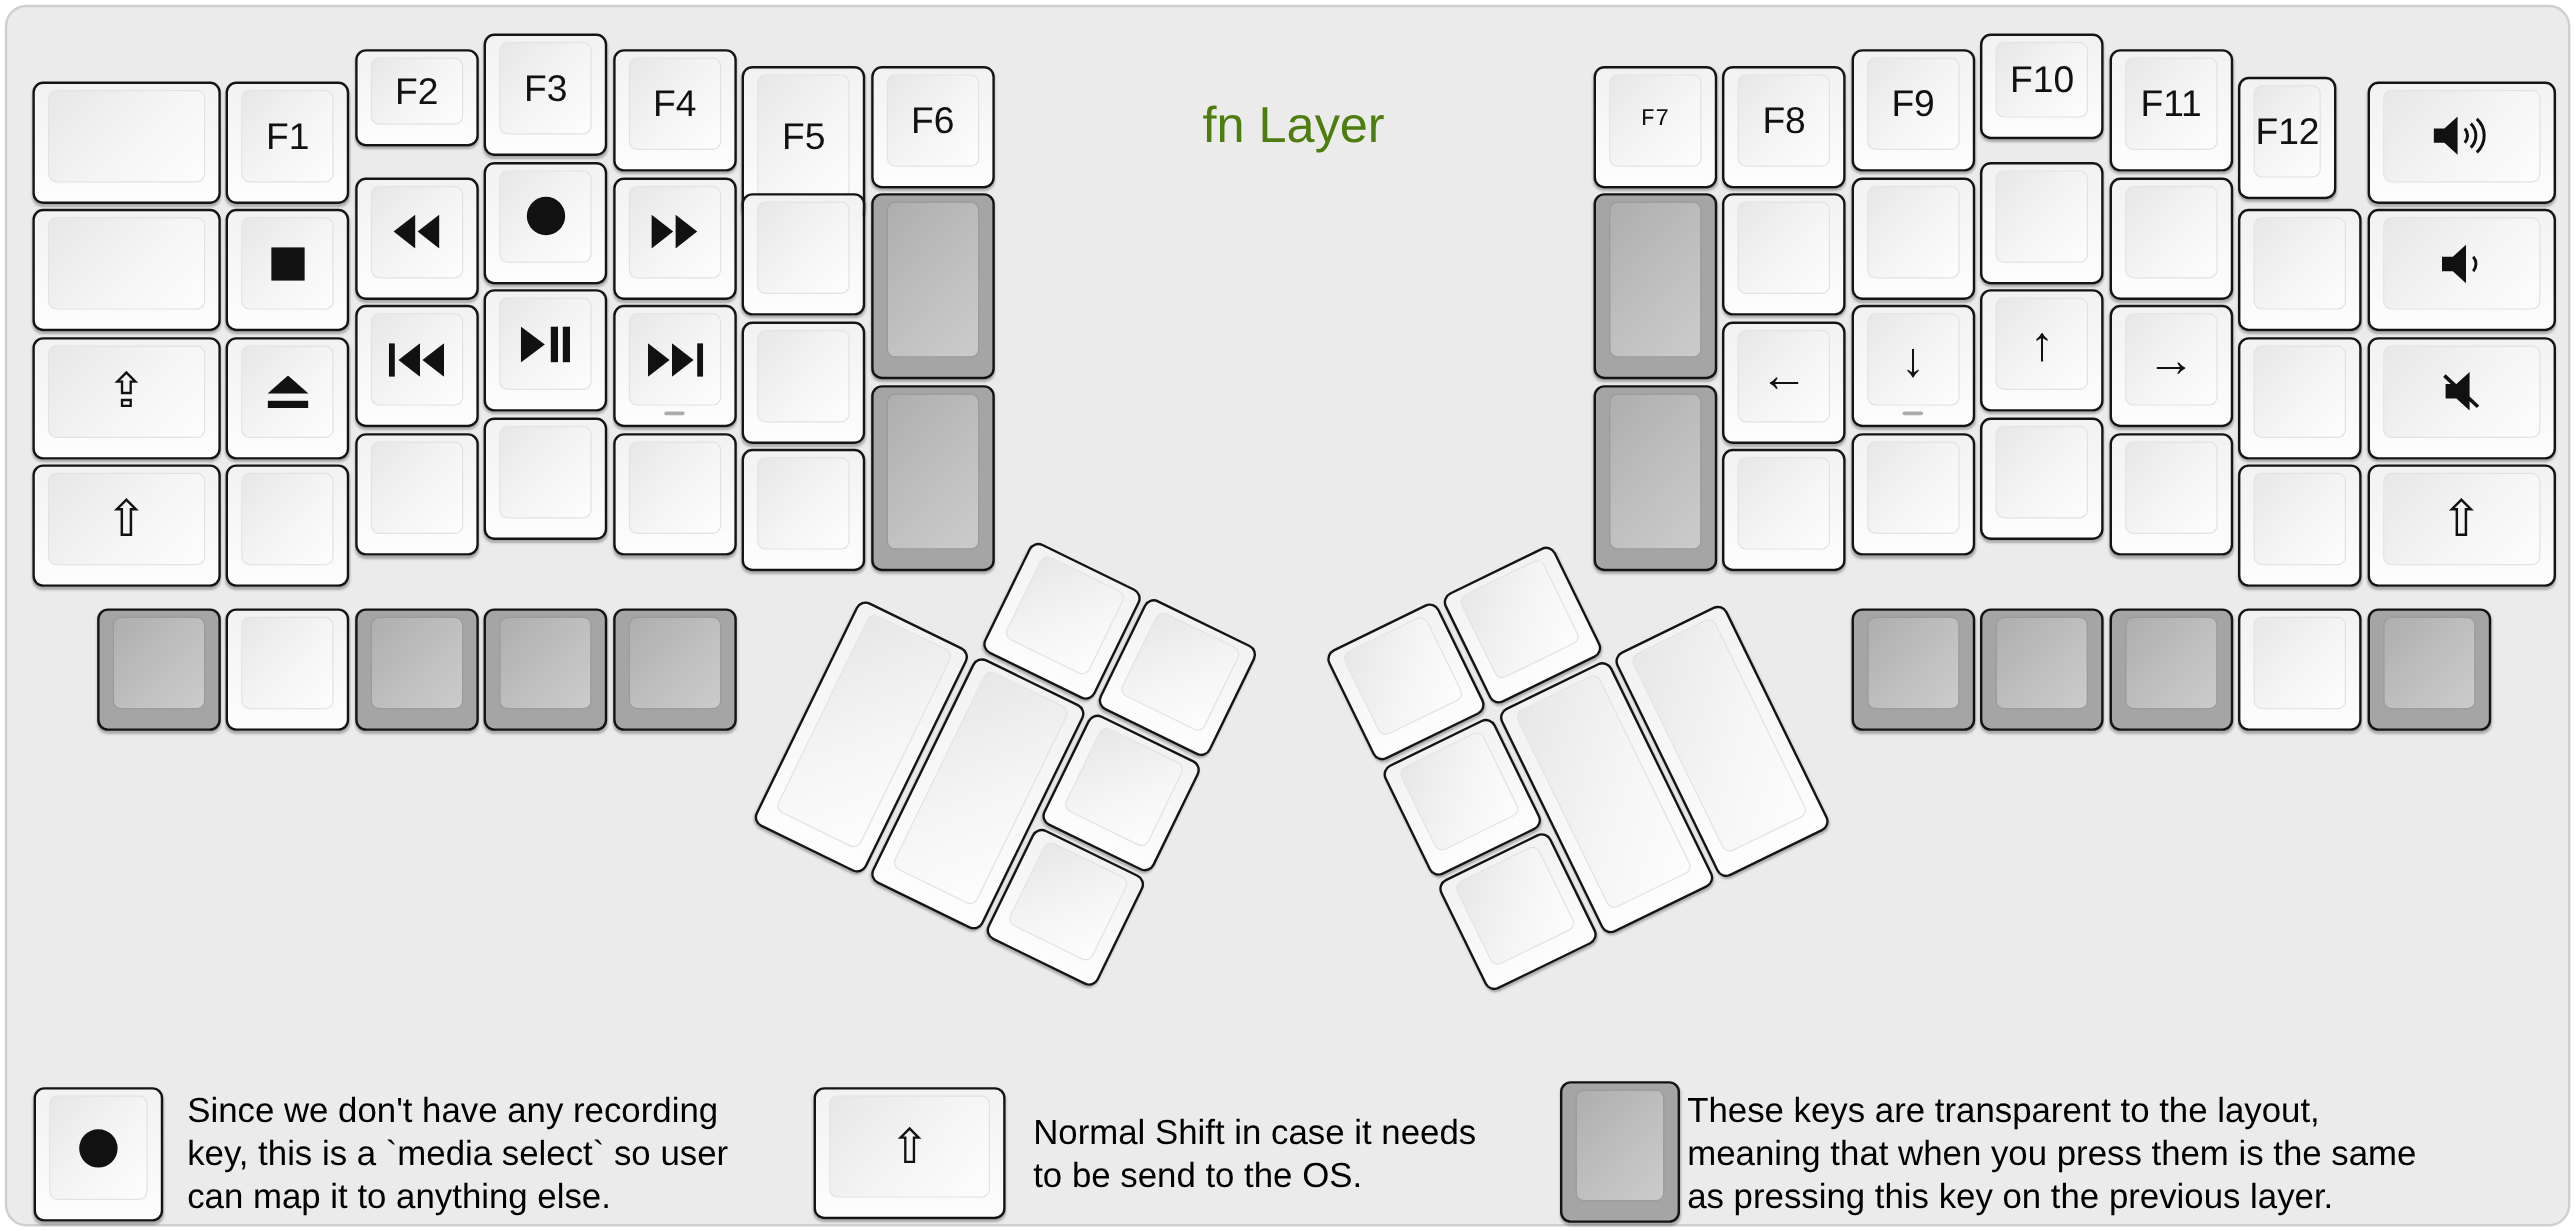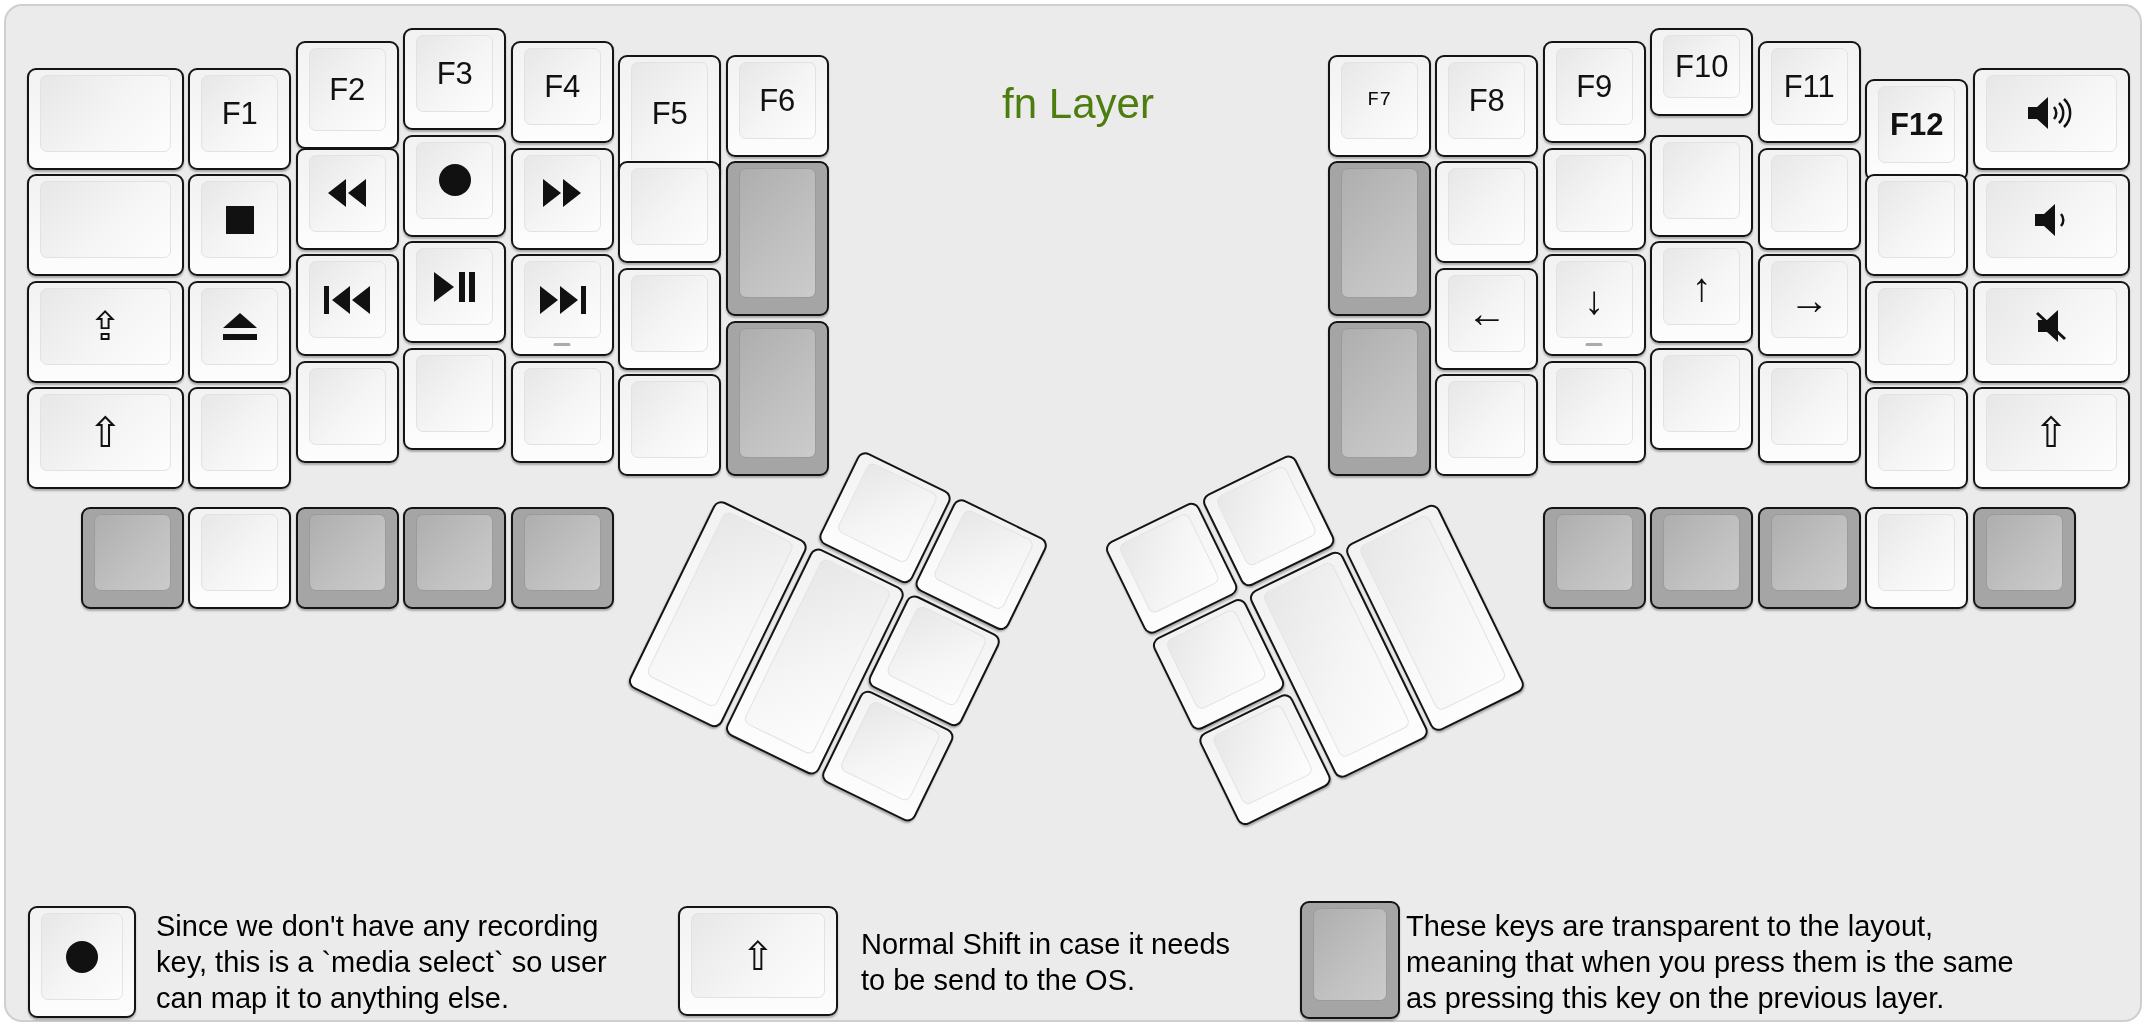--- a/index.html
+++ b/index.html
@@ -75,21 +75,21 @@
         <div class="keytop">
           <svg width="34" height="27">
             <path d="M17,0 L34,15 L0,15 Z" fill="#111"></path>
             <rect x="0" y="21" width="34" height="6" fill="#111"></rect>
           </svg>
         </div>
       </div>
       <div class="key kw" style="left: 182.25px; top: 381.438px; width: 103px; height: 102px;">
         <div class="keytop"></div>
       </div>
-      <div class="key kw" style="left: 289.75px; top: 35.3125px; width: 103px; height: 108px;">
+      <div class="key kw" style="left: 289.75px; top: 35.3125px; width: 103px; height: 81px;">
         <div class="keytop">
           <span class="kglyph" style="font-size: 31px;">F2</span>
         </div>
       </div>
       <div class="key kw" style="left: 289.75px; top: 141.812px; width: 103px; height: 102px;">
         <div class="keytop">
           <svg width="40" height="28">
             <path d="M19,0 L1,14 L19,28 Z" fill="#111"></path>
             <path d="M39,0 L21,14 L39,28 Z" fill="#111"></path>
           </svg>
@@ -266,21 +266,21 @@
         <div class="keytop"></div>
       </div>
       <div class="key kw" style="left: 1751.75px; top: 248.312px; width: 103px; height: 102px;">
         <div class="keytop">
           <span class="kglyph" style="font-size: 40px;">→</span>
         </div>
       </div>
       <div class="key kw" style="left: 1751.75px; top: 354.812px; width: 103px; height: 102px;">
         <div class="keytop"></div>
       </div>
-      <div class="key kw" style="left: 1859.25px; top: 73px; width: 103px; height: 102px; font-weight: bold;">
+      <div class="key kw" style="left: 1859.25px; top: 58px; width: 82px; height: 102px;">
         <div class="keytop">
           <span class="kglyph" style="font-size: 31px;">F12</span>
         </div>
       </div>
       <div class="key kw" style="left: 1859.25px; top: 168.438px; width: 103px; height: 102px;">
         <div class="keytop"></div>
       </div>
       <div class="key kw" style="left: 1859.25px; top: 274.938px; width: 103px; height: 102px;">
         <div class="keytop"></div>
       </div>

